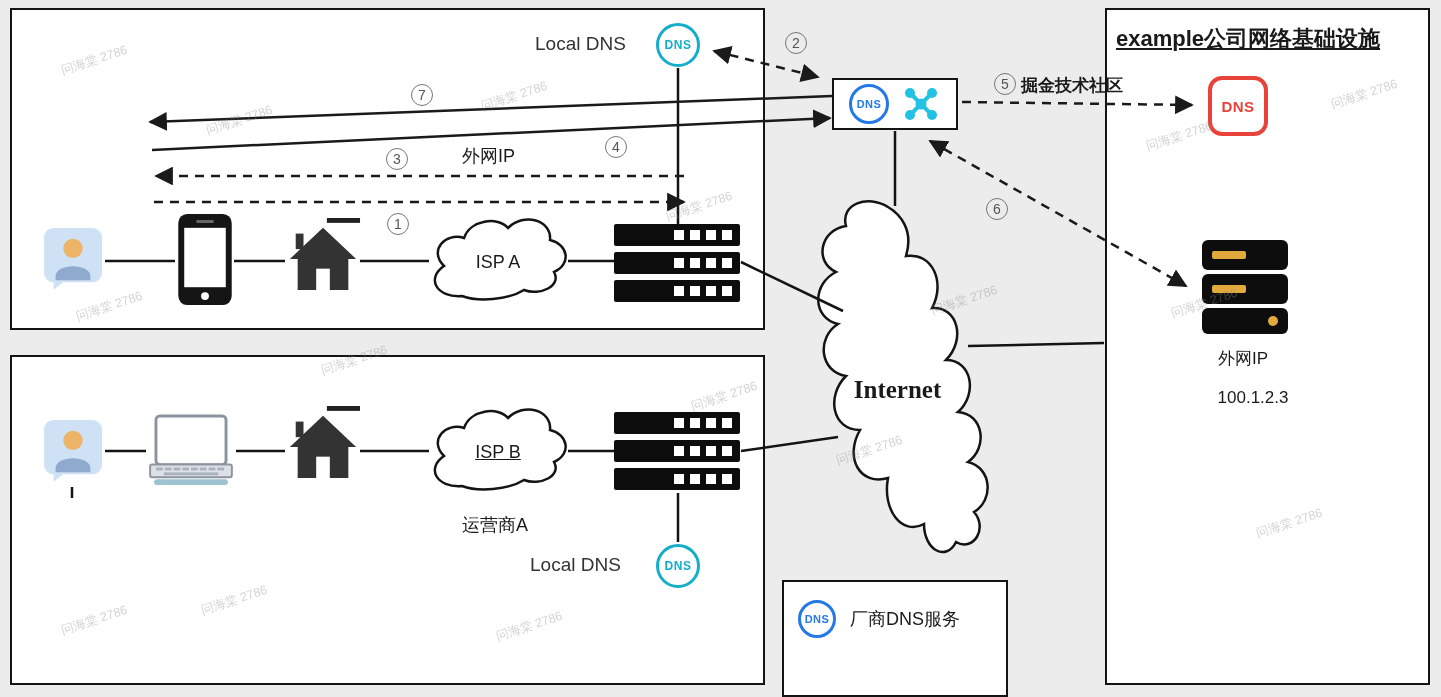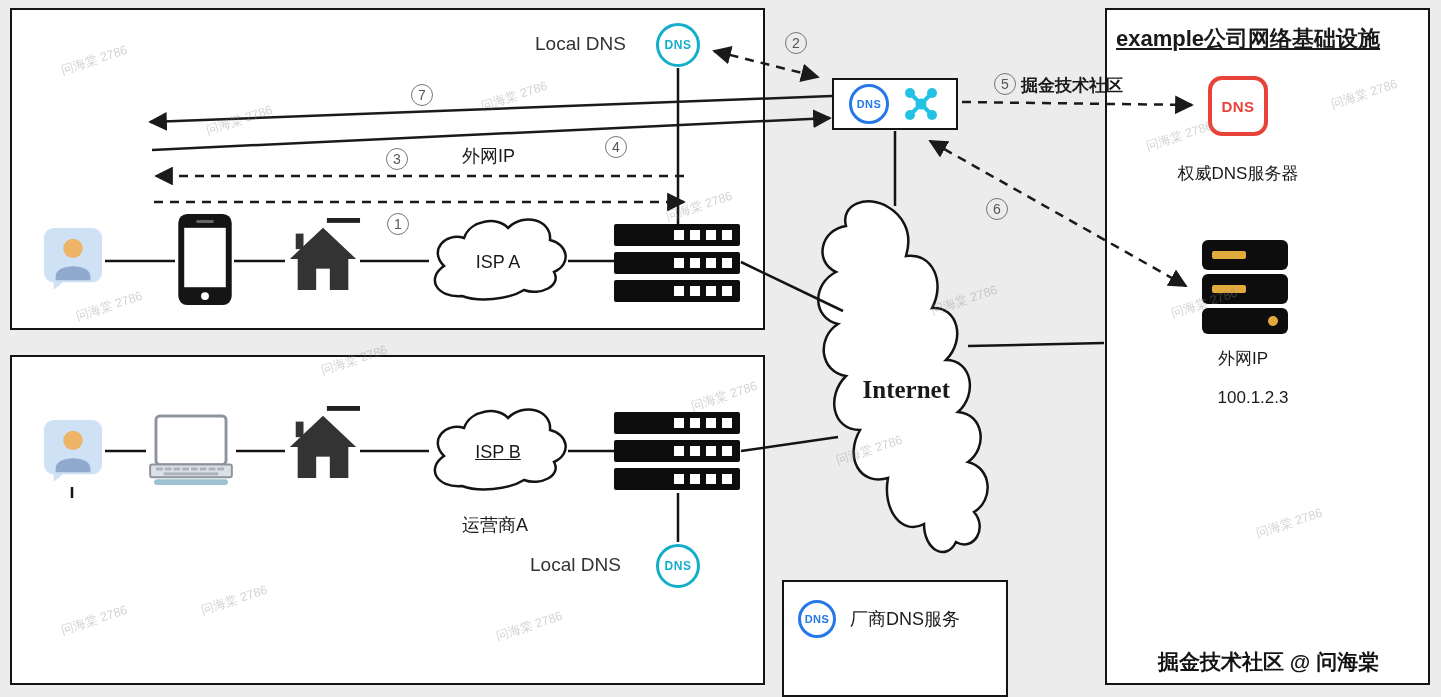--- a/index.html
+++ b/index.html
@@ -234,33 +234,32 @@
           <circle cx="9" cy="9" r="5"></circle>
             <circle cx="31" cy="9" r="5"></circle>
           <circle cx="9" cy="31" r="5"></circle>
             <circle cx="31" cy="31" r="5"></circle>
           <circle cx="20" cy="20" r="5.5"></circle>
         </g>
       </svg>
     </span>
   </div>
 
-  <div class="internet-label" style="left:845px;top:376px;width:105px;text-align:right;">Internet</div>
+  <div class="internet-label" style="left:845px;top:376px;width:105px;text-align:center;">Internet</div>
 
   <div class="step" style="left:785px;top:32px;">2</div>
   <div class="step" style="left:994px;top:73px;">5</div>
   <div class="step" style="left:986px;top:198px;">6</div>
   <div class="label" style="left:1021px;top:74px;font-size:17px;font-weight:600;">掘金技术社区</div>
 
   <div class="company-title" style="left:1116px;top:24px;text-decoration:underline;">example公司网络基础设施</div>
 
   <div class="red-dns" style="left:1208px;top:76px;">
     <span>DNS</span>
   </div>
-  <div class="label center" style="left:1148px;top:162px;width:180px;font-size:17px;">权威DNS服务器</div>
 
   <div class="origin-server" style="left:1202px;top:240px;">
     <div class="orow">
         <span class="bar"></span>
       </div>
     <div class="orow">
         <span class="bar"></span>
       </div>
     <div class="orow short">
         <span class="dot"></span>
@@ -269,21 +268,20 @@
   <div class="label center" style="left:1158px;top:347px;width:170px;font-size:17px;">外网IP</div>
   <div class="label center" style="left:1158px;top:388px;width:190px;font-size:17px;">100.1.2.3</div>
 
   <div class="legend-row" style="left:798px;top:600px;">
     <div class="dns-circle dns-blue" style="width:38px;height:38px;font-size:11px;">
       <span>DNS</span>
     </div>
     <span>厂商DNS服务</span>
   </div>
 
-  <div class="credit" style="left:1158px;top:648px;">掘金技术社区 @ 问海棠</div>
 
   <span class="wm" style="left:60px;top:52px;">问海棠 2786</span>
   <span class="wm" style="left:205px;top:112px;">问海棠 2786</span>
   <span class="wm" style="left:480px;top:88px;">问海棠 2786</span>
   <span class="wm" style="left:665px;top:198px;">问海棠 2786</span>
   <span class="wm" style="left:930px;top:292px;">问海棠 2786</span>
   <span class="wm" style="left:1145px;top:128px;">问海棠 2786</span>
   <span class="wm" style="left:1330px;top:86px;">问海棠 2786</span>
   <span class="wm" style="left:75px;top:298px;">问海棠 2786</span>
   <span class="wm" style="left:320px;top:352px;">问海棠 2786</span>

